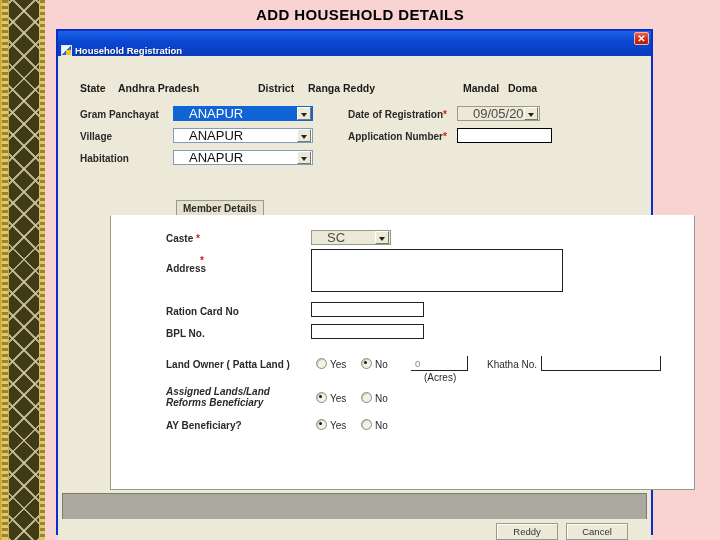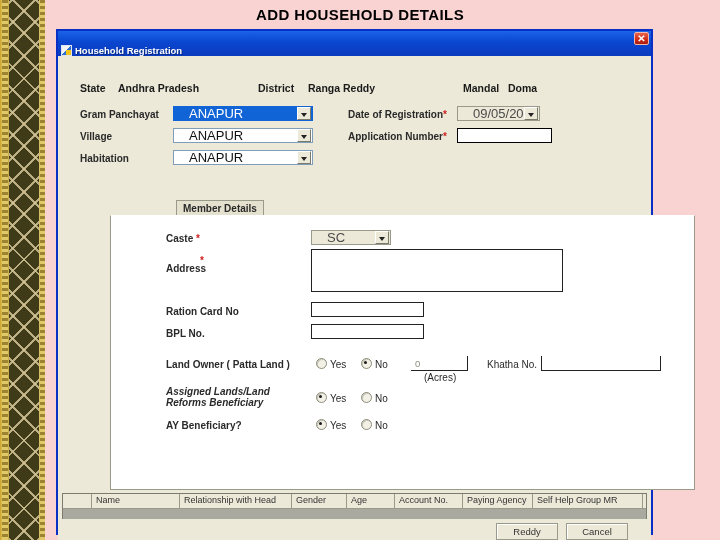--- a/index.html
+++ b/index.html
@@ -295,30 +295,20 @@
       <span class="flabel" style="left:55px;top:204px;">AY Beneficiary?</span>
       <span class="radio on" style="left:205px;top:203px;">
         <span class="dot"></span><span>Yes</span>
       </span>
       <span class="radio" style="left:250px;top:203px;">
         <span class="dot"></span><span>No</span>
       </span>
     </div>
 
     <div id="grid-wrap">
-      <div id="grid-head">
-        <div class="corner"></div>
-        <div class="gh" style="width:88px;">Name</div>
-        <div class="gh" style="width:112px;">Relationship with Head</div>
-        <div class="gh" style="width:55px;">Gender</div>
-        <div class="gh" style="width:48px;">Age</div>
-        <div class="gh" style="width:68px;">Account No.</div>
-        <div class="gh" style="width:70px;">Paying Agency</div>
-        <div class="gh" style="width:110px;">Self Help Group MR</div>
-      </div>
       <div id="grid-body"></div>
       <div id="grid-scroll">
         
         
         
       </div>
     </div>
 
     <div id="footer">
       <div class="btn" style="left:438px;">Reddy</div>

